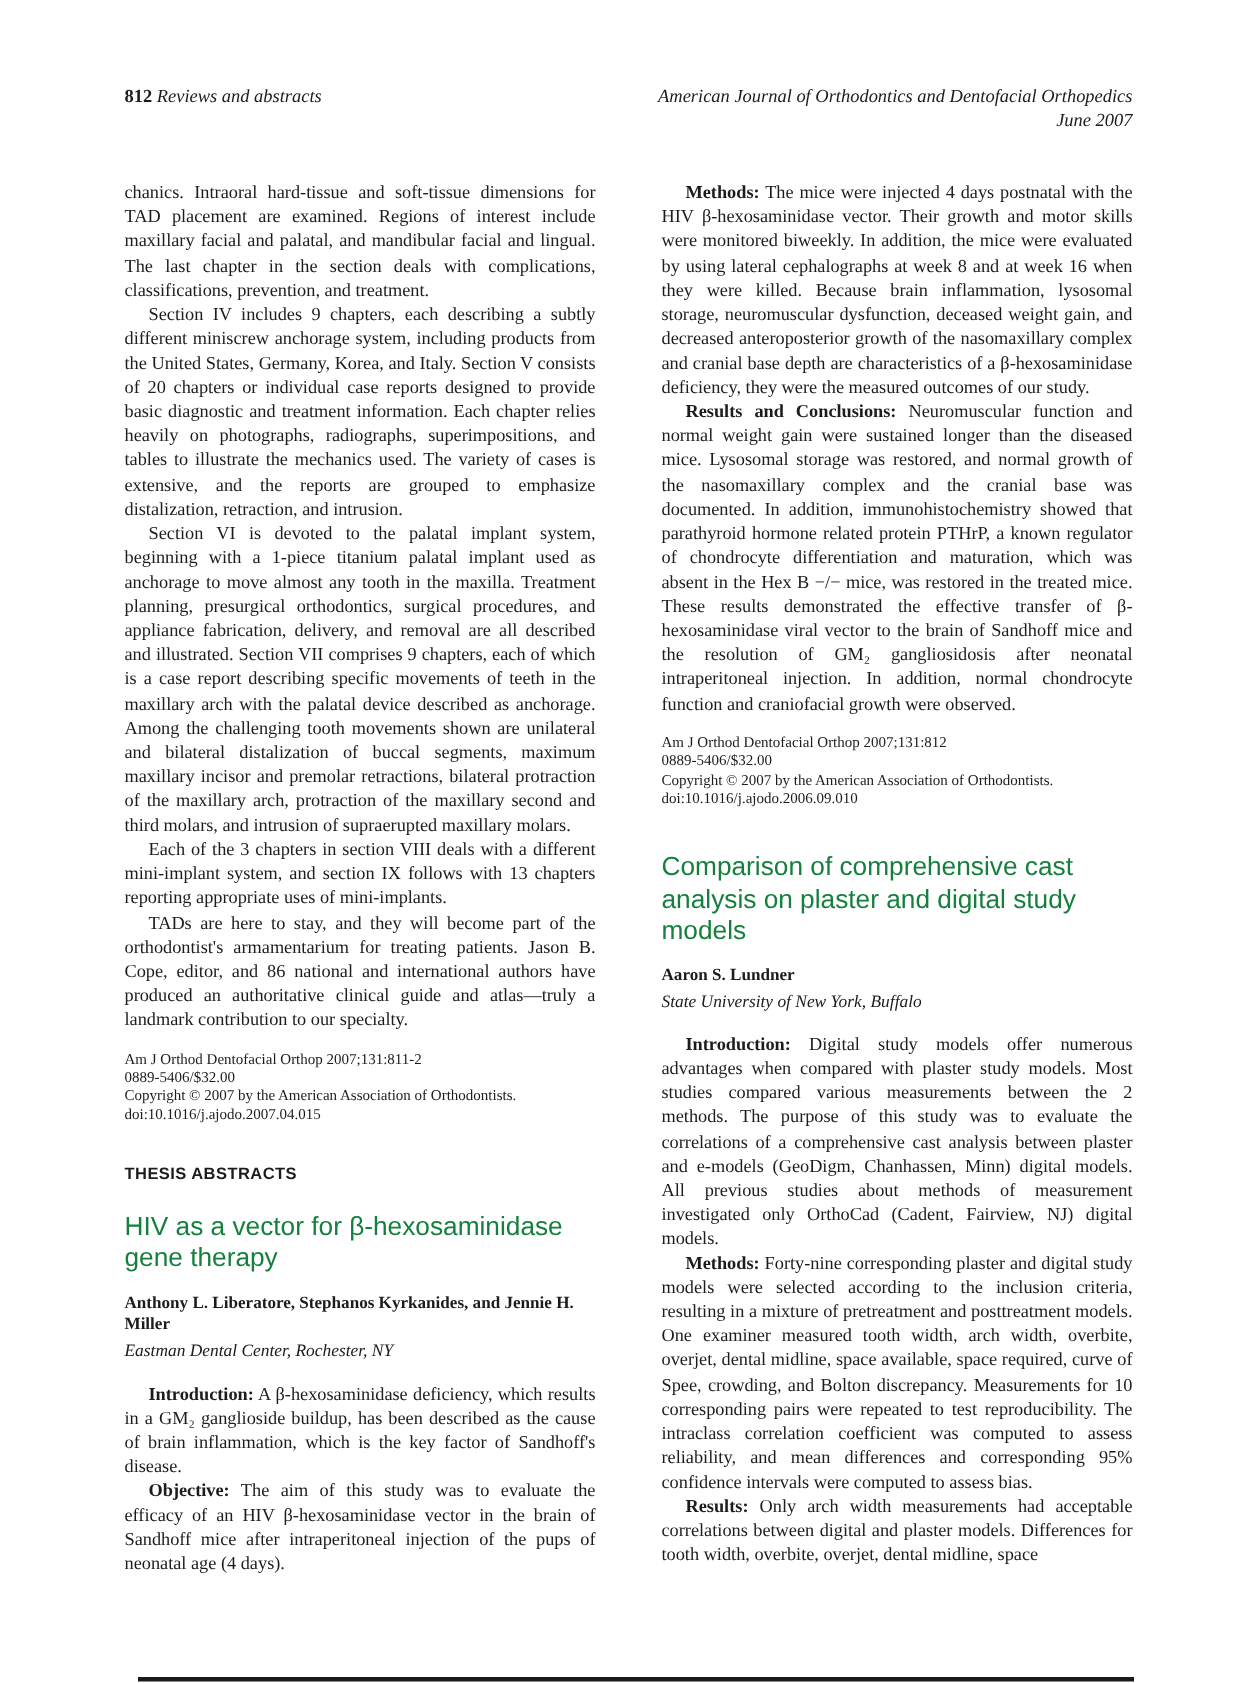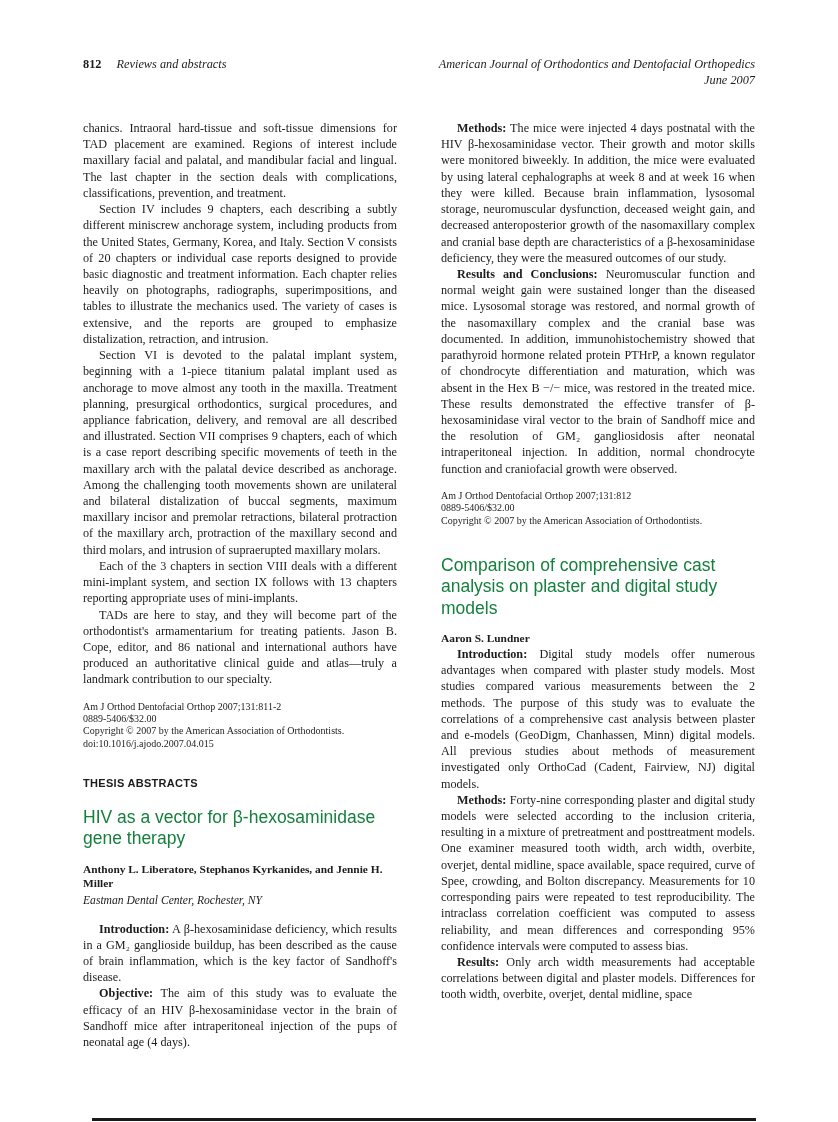--- a/index.html
+++ b/index.html
@@ -19,21 +19,21 @@
   .header {
     position: absolute;
     top: 57px; left: 83px; width: 672px;
     display: flex;
     justify-content: space-between;
     align-items: flex-start;
     font-size: 12.3px;
     line-height: 1.3;
   }
   .header-left { white-space: nowrap; }
-  .page-num { font-weight: bold; margin-right: 12px; }
+  .page-num { font-weight: bold; }
   .running-head { font-style: italic; }
   .header-right { text-align: right; font-style: italic; }
   .columns {
     position: absolute;
     top: 120px; left: 83px; width: 672px;
     display: flex;
     gap: 44px;
   }
   .col {
     width: 323px;
@@ -132,24 +132,26 @@
     </div>
 
     <div class="col">
       <p class="no-indent" style="text-indent:16px"><b class="runin">Methods:</b> <span>The mice were injected 4 days postnatal with the HIV β-hexosaminidase vector. Their growth and motor skills were monitored biweekly. In addition, the mice were evaluated by using lateral cephalographs at week 8 and at week 16 when they were killed. Because brain inflammation, lysosomal storage, neuromuscular dysfunction, deceased weight gain, and decreased anteroposterior growth of the nasomaxillary complex and cranial base depth are characteristics of a β-hexosaminidase deficiency, they were the measured outcomes of our study.</span></p>
       <p><b class="runin">Results and Conclusions:</b> <span>Neuromuscular function and normal weight gain were sustained longer than the diseased mice. Lysosomal storage was restored, and normal growth of the nasomaxillary complex and the cranial base was documented. In addition, immunohistochemistry showed that parathyroid hormone related protein PTHrP, a known regulator of chondrocyte differentiation and maturation, which was absent in the Hex B −/− mice, was restored in the treated mice. These results demonstrated the effective transfer of β-hexosaminidase viral vector to the brain of Sandhoff mice and the resolution of GM₂ gangliosidosis after neonatal intraperitoneal injection. In addition, normal chondrocyte function and craniofacial growth were observed.</span></p>
 
       <div class="citation">
         <div>Am J Orthod Dentofacial Orthop 2007;131:812</div>
         <div>0889-5406/$32.00</div>
         <div>Copyright © 2007 by the American Association of Orthodontists.</div>
+        <div>doi:10.1016/j.ajodo.2006.09.010</div>
       </div>
 
       <div class="article-title second">Comparison of comprehensive cast analysis on plaster and digital study models</div>
       <div class="authors">Aaron S. Lundner</div>
+      <div class="affiliation">State University of New York, Buffalo</div>
 
       <p><b class="runin">Introduction:</b> <span>Digital study models offer numerous advantages when compared with plaster study models. Most studies compared various measurements between the 2 methods. The purpose of this study was to evaluate the correlations of a comprehensive cast analysis between plaster and e-models (GeoDigm, Chanhassen, Minn) digital models. All previous studies about methods of measurement investigated only OrthoCad (Cadent, Fairview, NJ) digital models.</span></p>
       <p><b class="runin">Methods:</b> <span>Forty-nine corresponding plaster and digital study models were selected according to the inclusion criteria, resulting in a mixture of pretreatment and posttreatment models. One examiner measured tooth width, arch width, overbite, overjet, dental midline, space available, space required, curve of Spee, crowding, and Bolton discrepancy. Measurements for 10 corresponding pairs were repeated to test reproducibility. The intraclass correlation coefficient was computed to assess reliability, and mean differences and corresponding 95% confidence intervals were computed to assess bias.</span></p>
       <p><b class="runin">Results:</b> <span>Only arch width measurements had acceptable correlations between digital and plaster models. Differences for tooth width, overbite, overjet, dental midline, space</span></p>
     </div>
 
   </div>
 
   <div class="bottom-edge"></div>
 

